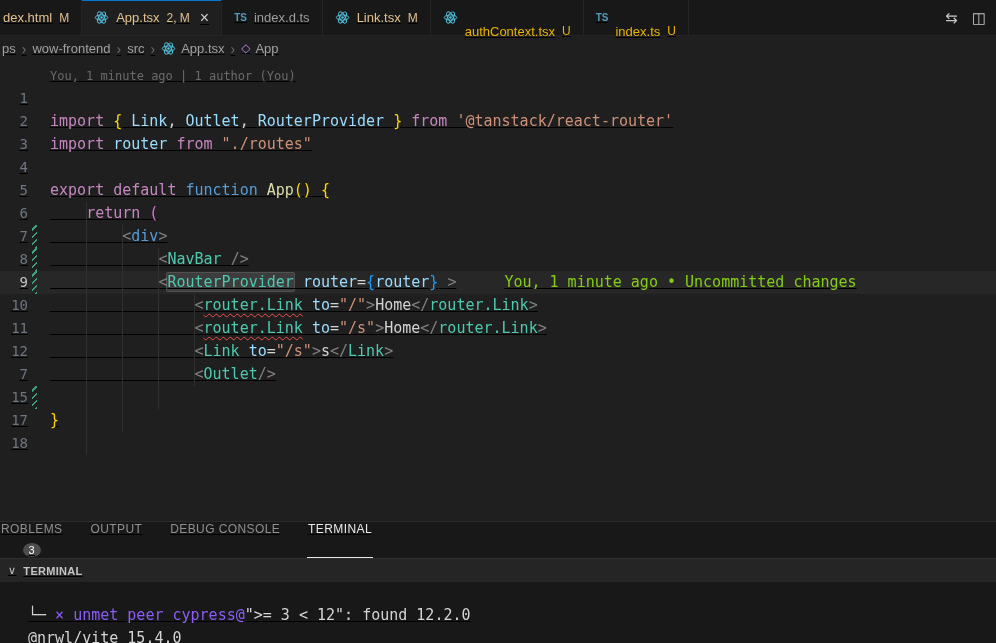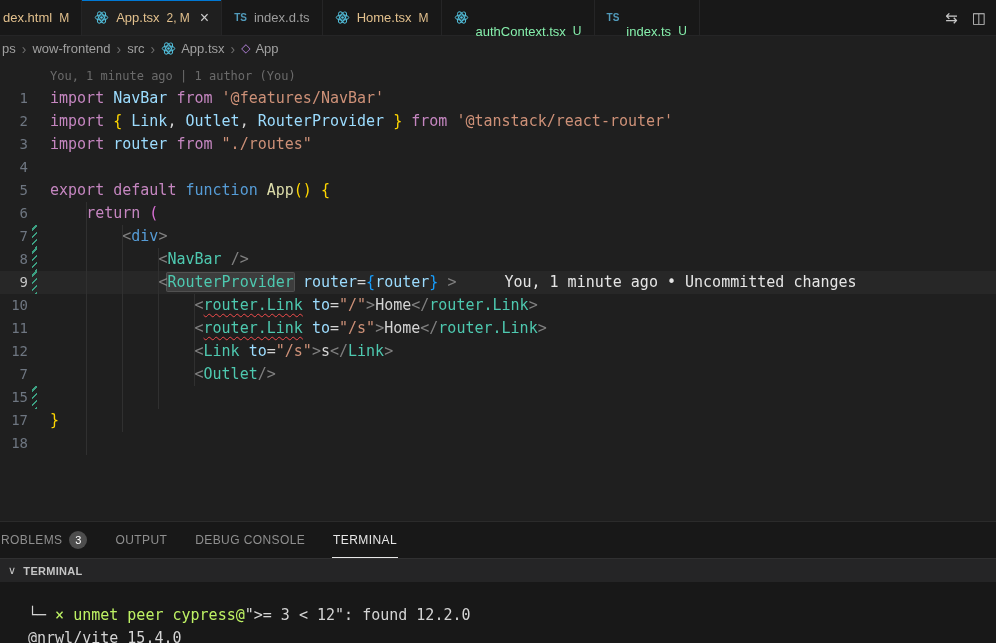--- a/index.html
+++ b/index.html
@@ -2,31 +2,31 @@
 <html><head>
 <meta charset="utf-8">
 <style>
   * { box-sizing: border-box; }
   html, body { margin: 0; padding: 0; }
   body {
     width: 996px; height: 643px; overflow: hidden;
     background: #1f1f1f;
     font-family: "Liberation Sans", sans-serif;
   }
-  .window { width: 100%; height: 100%; display: flex; flex-direction: column; }
+  .window { width: 100%; height: 100%; display: flex; flex-direction: column; text-decoration: underline; }
 
   
   .tabbar { height: 36px; flex: none; background: #181818; display: flex; position: relative; border-bottom: 1px solid #252526; }
   .tabs-strip { display: flex; }
   .tab { display: flex; align-items: center; gap: 7px; padding: 0 12px; border-right: 1px solid #252526; font-size: 13px; color: #9d9d9d; cursor: pointer; position: relative; background: #181818; white-space: nowrap; }
   .tab:first-child { padding-left: 3px; }
   .tab.active { background: #1f1f1f; color: #ffffff; }
   .tab.active::before { content: ""; position: absolute; top: 0; left: 0; right: 0; height: 1px; background: #0078d4; }
   .tab.git-modified .tab-label, .tab.git-modified .tab-deco { color: #e2c08d; }
-  .tab.git-untracked .tab-label, .tab.git-untracked .tab-deco { color: #86efac; margin-top: 27px; }
+  .tab.git-untracked .tab-label, .tab.git-untracked .tab-deco { color: #eab308; margin-top: 27px; }
   .tab-deco { font-size: 12px; }
   .tab-close { color: #cccccc; font-size: 16px; line-height: 1; margin-left: 3px; }
   .ts-icon { color: #519aba; font-weight: 700; font-size: 10px; font-family: "Liberation Sans", sans-serif; }
   .tab-ficon { display: flex; align-items: center; }
   .react-svg { width: 15px; height: 15px; display: block; }
   .tab-actions { position: absolute; right: 0; top: 0; bottom: 0; display: flex; align-items: center; gap: 14px; padding: 0 10px; background: #181818; color: #c5c5c5; font-size: 15px; }
   .tb-action { cursor: pointer; }
 
   
   .breadcrumbs { height: 25px; flex: none; display: flex; align-items: center; font-size: 13px; color: #a0a0a0; padding-left: 2px; gap: 3px; background: #1f1f1f; }
@@ -55,32 +55,32 @@
   .tk-tagh{ color: #569cd6; }
   .tk-tagc{ color: #4ec9b0; }
   .tk-attr{ color: #9cdcfe; }
   .tk-b1  { color: #ffd700; }
   .tk-b2  { color: #da70d6; }
   .tk-b3  { color: #179fff; }
   .tk-txt { color: #d4d4d4; }
   .tk-pl  { color: #d4d4d4; }
   .tk-occ { background: rgba(97,97,97,0.38); box-shadow: 0 0 0 1px rgba(160,160,160,0.35); border-radius: 1px; }
   .tk-sqg { text-decoration-line: underline; text-decoration-style: wavy; text-decoration-color: #f14c4c; text-decoration-thickness: 1px; text-underline-offset: 3px; }
-  .inline-blame { color: #e5e5e5; margin-left: 48px; margin-top: 41px; }
+  .inline-blame { color: #84cc16; margin-left: 48px; margin-top: 41px; }
 
   
   .panel { flex: 1; display: flex; flex-direction: column; background: #181818; border-top: 1px solid #2b2b2b; }
   .panel-tabs { height: 36px; flex: none; display: flex; align-items: stretch; gap: 26px; font-size: 12px; color: #8f8f8f; letter-spacing: 0.4px; }
-  .panel-tab { display: flex; align-items: center; gap: 7px; cursor: pointer; border-bottom: 1px solid transparent; padding: 0 1px; }
+  .panel-tab { display: flex; align-items: center; gap: 7px; cursor: pointer; border-bottom: 1px solid transparent; padding: 0 1px; flex-direction: column; }
   .panel-tab.active { color: #e7e7e7; border-bottom-color: #e7e7e7; }
   .panel-badge { background: #4d4d4d; color: #ffffff; font-size: 11px; border-radius: 50%; width: 18px; height: 18px; display: flex; align-items: center; justify-content: center; }
   .terminal-band { height: 24px; flex: none; background: #252526; border-top: 1px solid #303031; display: flex; align-items: center; gap: 7px; padding-left: 8px; color: #c5c5c5; font-size: 11px; font-weight: 700; letter-spacing: 0.3px; }
   .band-chevron { font-weight: 400; font-size: 11px; }
   .terminal-content { flex: 1; background: #181818; font-family: "DejaVu Sans Mono", "Liberation Mono", monospace; font-size: 15px; line-height: 23px; color: #cccccc; padding: 22px 0 0 28px; white-space: pre; overflow: hidden; }
-  .tk-warn { color: #bef264; }
+  .tk-warn { color: #8b5cf6; }
 </style>
 </head>
 <body>
 
 <div class="window">
 
   <div class="tabbar">
     <div class="tabs-strip">
         <div class="tab git-modified">
           <span class="tab-label">dex.html</span>
@@ -105,21 +105,21 @@
         </div>
         <div class="tab git-modified">
           <span class="tab-ficon">
             <svg viewBox="0 0 24 24" class="react-svg">
               <ellipse cx="12" cy="12" rx="10" ry="4.2" fill="none" stroke="#53c1de" stroke-width="1.6" transform="rotate(0 12 12)"></ellipse>
               <ellipse cx="12" cy="12" rx="10" ry="4.2" fill="none" stroke="#53c1de" stroke-width="1.6" transform="rotate(60 12 12)"></ellipse>
               <ellipse cx="12" cy="12" rx="10" ry="4.2" fill="none" stroke="#53c1de" stroke-width="1.6" transform="rotate(120 12 12)"></ellipse>
               <circle cx="12" cy="12" r="2.1" fill="#53c1de"></circle>
             </svg>
           </span>
-          <span class="tab-label">Home.tsx</span>
+          <span class="tab-label">Link.tsx</span>
           <span class="tab-deco">M</span>
         </div>
         <div class="tab git-untracked">
           <span class="tab-ficon">
             <svg viewBox="0 0 24 24" class="react-svg">
               <ellipse cx="12" cy="12" rx="10" ry="4.2" fill="none" stroke="#53c1de" stroke-width="1.6" transform="rotate(0 12 12)"></ellipse>
               <ellipse cx="12" cy="12" rx="10" ry="4.2" fill="none" stroke="#53c1de" stroke-width="1.6" transform="rotate(60 12 12)"></ellipse>
               <ellipse cx="12" cy="12" rx="10" ry="4.2" fill="none" stroke="#53c1de" stroke-width="1.6" transform="rotate(120 12 12)"></ellipse>
               <circle cx="12" cy="12" r="2.1" fill="#53c1de"></circle>
             </svg>
@@ -166,21 +166,21 @@
       <span class="bc-sep">›</span>
       <span class="bc-item">
         <span class="bc-symbol">◇</span>
         <span>App</span>
       </span>
     </div>
 
   <div class="editor">
     <div class="blame-head">You, 1 minute ago | 1 author (You)</div>
     <div>
-        <div class="code-row"><span class="gutter">1</span><span class="code-text"><span class="tk-kw">import</span><span class="tk-pl"> </span><span class="tk-var">NavBar</span><span class="tk-pl"> </span><span class="tk-kw">from</span><span class="tk-pl"> </span><span class="tk-str">'@features/NavBar'</span></span></div>
+        <div class="code-row"><span class="gutter">1</span></div>
         <div class="code-row"><span class="gutter">2</span><span class="code-text"><span class="tk-kw">import</span><span class="tk-pl"> </span><span class="tk-b1">{</span><span class="tk-pl"> </span><span class="tk-var">Link</span><span class="tk-pun">,</span><span class="tk-pl"> </span><span class="tk-var">Outlet</span><span class="tk-pun">,</span><span class="tk-pl"> </span><span class="tk-var">RouterProvider</span><span class="tk-pl"> </span><span class="tk-b1">}</span><span class="tk-pl"> </span><span class="tk-kw">from</span><span class="tk-pl"> </span><span class="tk-str">'@tanstack/react-router'</span></span></div>
         <div class="code-row"><span class="gutter">3</span><span class="code-text"><span class="tk-kw">import</span><span class="tk-pl"> </span><span class="tk-var">router</span><span class="tk-pl"> </span><span class="tk-kw">from</span><span class="tk-pl"> </span><span class="tk-str">"./routes"</span></span></div>
         <div class="code-row"><span class="gutter">4</span><span class="code-text"></span></div>
         <div class="code-row"><span class="gutter">5</span><span class="code-text"><span class="tk-kw">export</span><span class="tk-pl"> </span><span class="tk-kw">default</span><span class="tk-pl"> </span><span class="tk-kwb">function</span><span class="tk-pl"> </span><span class="tk-fn">App</span><span class="tk-b1">()</span><span class="tk-pl"> </span><span class="tk-b1">{</span></span></div>
         <div class="code-row"><span class="gutter">6</span><span class="code-text"><span class="tk-pl">    </span><span class="tk-kw">return</span><span class="tk-pl"> </span><span class="tk-b2">(</span></span></div>
         <div class="code-row"><span class="gutter">7<span class="change-bar"></span></span><span class="code-text"><span class="tk-pl">        </span><span class="tk-ang">&lt;</span><span class="tk-tagh">div</span><span class="tk-ang">&gt;</span></span></div>
         <div class="code-row"><span class="gutter">8<span class="change-bar"></span></span><span class="code-text"><span class="tk-pl">            </span><span class="tk-ang">&lt;</span><span class="tk-tagc">NavBar</span><span class="tk-pl"> </span><span class="tk-ang">/&gt;</span></span></div>
         <div class="code-row current"><span class="gutter">9<span class="change-bar"></span></span><span class="code-text"><span class="tk-pl">            </span><span class="tk-ang">&lt;</span><span class="tk-tagc tk-occ">RouterProvider</span><span class="tk-pl"> </span><span class="tk-attr">router</span><span class="tk-pun">=</span><span class="tk-b3">{</span><span class="tk-var">router</span><span class="tk-b3">}</span><span class="tk-pl"> </span><span class="tk-ang">&gt;</span><span class="inline-blame">You, 1 minute ago • Uncommitted changes</span></span></div>
         <div class="code-row"><span class="gutter">10</span><span class="code-text"><span class="tk-pl">                </span><span class="tk-ang">&lt;</span><span class="tk-tagc tk-sqg">router.Link</span><span class="tk-pl"> </span><span class="tk-attr">to</span><span class="tk-pun">=</span><span class="tk-str">"/"</span><span class="tk-ang">&gt;</span><span class="tk-txt">Home</span><span class="tk-ang">&lt;/</span><span class="tk-tagc">router.Link</span><span class="tk-ang">&gt;</span></span></div>
         <div class="code-row"><span class="gutter">11</span><span class="code-text"><span class="tk-pl">                </span><span class="tk-ang">&lt;</span><span class="tk-tagc tk-sqg">router.Link</span><span class="tk-pl"> </span><span class="tk-attr">to</span><span class="tk-pun">=</span><span class="tk-str">"/s"</span><span class="tk-ang">&gt;</span><span class="tk-txt">Home</span><span class="tk-ang">&lt;/</span><span class="tk-tagc">router.Link</span><span class="tk-ang">&gt;</span></span></div>

